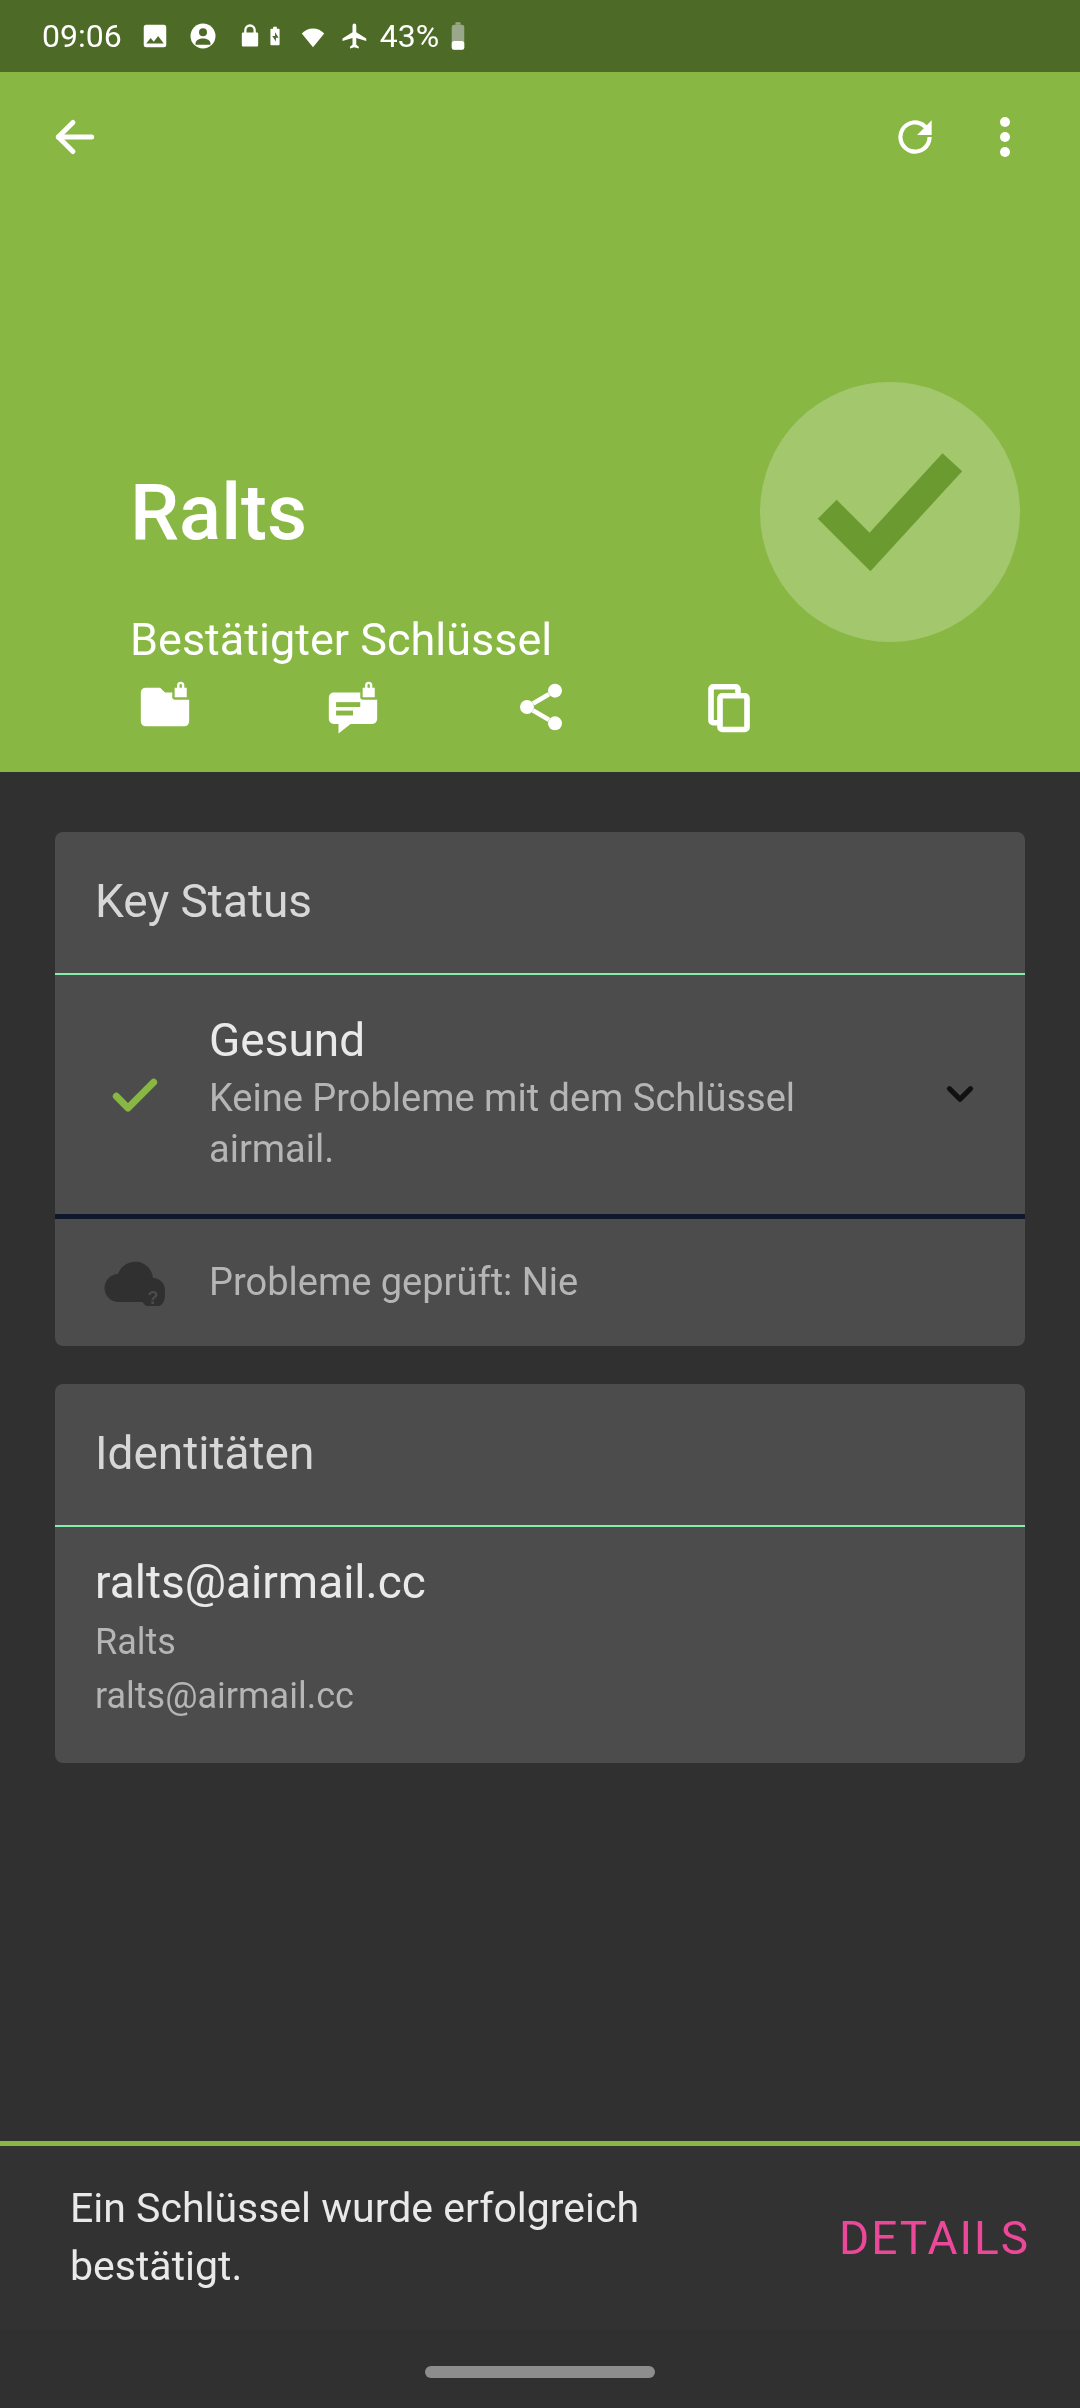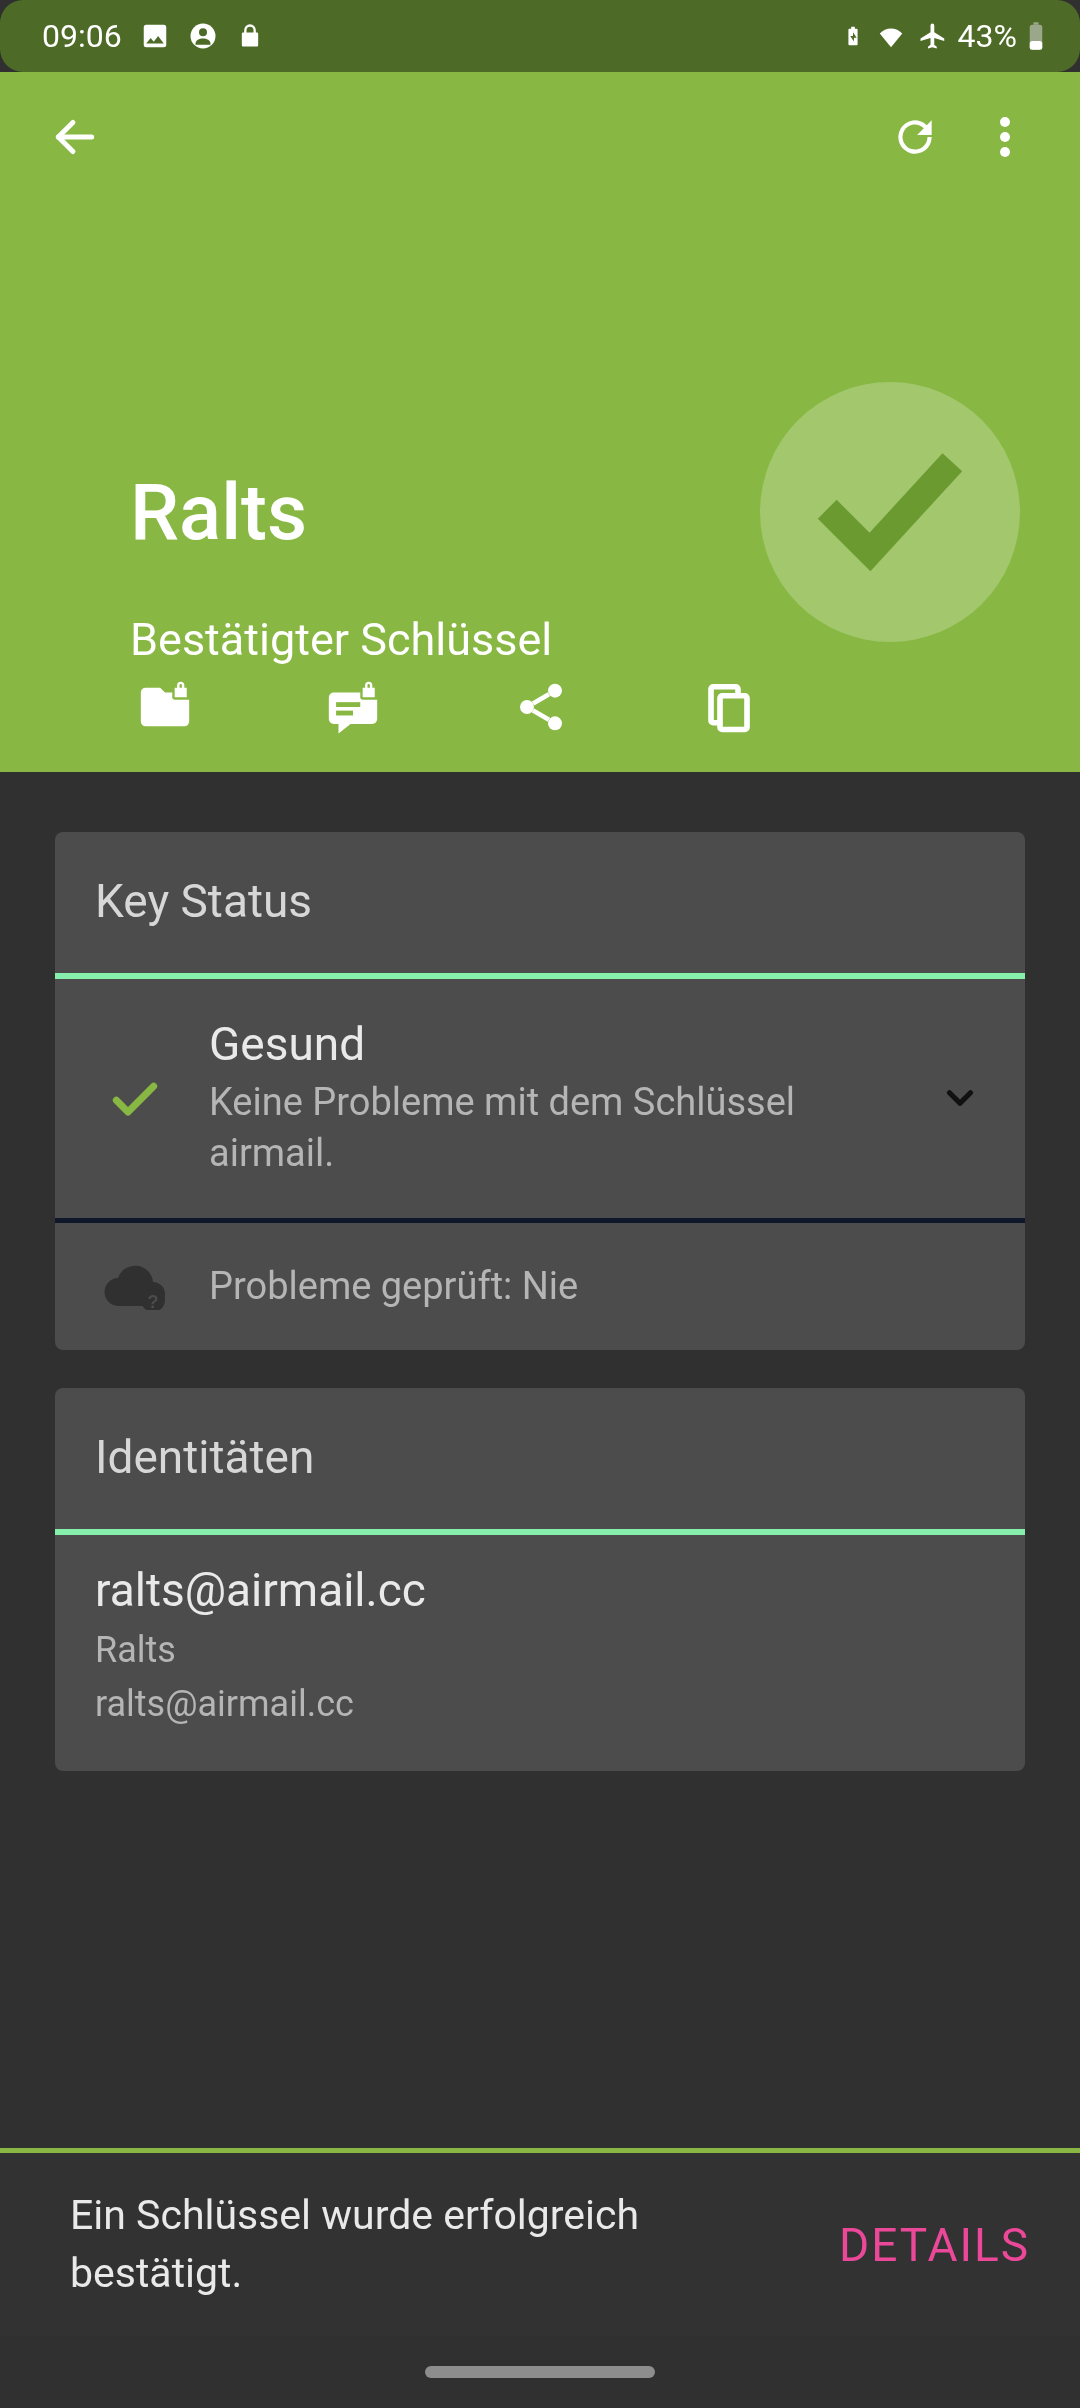--- a/index.html
+++ b/index.html
@@ -10,25 +10,23 @@
     color: #fff;
     position: relative;
   }
 
   
   .status-bar {
     height: 72px;
     background: #4d6b26;
     display: flex;
     align-items: center;
-    justify-content: space-between;
     padding: 0 35px 0 42px;
     font-size: 32px;
     color: #fff;
-    border-radius: 23px;
   }
   .status-left { display: flex; align-items: center; gap: 18px; }
   .status-right { display: flex; align-items: center; gap: 10px; }
   .status-icon { display: inline-flex; }
 
   
   .header {
     background: #88b843;
     height: 700px;
     position: relative;
@@ -89,21 +87,21 @@
   .card {
     background: #4c4c4c;
     border-radius: 8px;
     overflow: hidden;
     margin-bottom: 38px;
   }
   .card-header {
     padding: 42px 40px 45px 40px;
     font-size: 46px;
     color: #d7d7d7;
-    border-bottom: 6px solid #86efac;
+    border-bottom: 2px solid #86efac;
   }
 
   .status-row {
     display: flex;
     align-items: center;
     padding: 38px 30px 38px 30px;
     border-bottom: 5px solid #0f172a;
   }
   .status-row:last-child { border-bottom: none; }
   .status-row .row-icon {
@@ -146,21 +144,21 @@
   .identity-line {
     font-size: 36px;
     color: #b5b5b5;
     line-height: 1.5;
   }
 
   
   .snackbar-wrap {
     position: absolute;
     left: 0; right: 0;
-    bottom: 72px;
+    bottom: 79px;
     border-top: 5px solid #88b843;
   }
   .snackbar {
     background: #323232;
     display: flex;
     align-items: center;
     padding: 34px 50px 34px 70px;
     gap: 30px;
   }
   .snackbar-msg {

